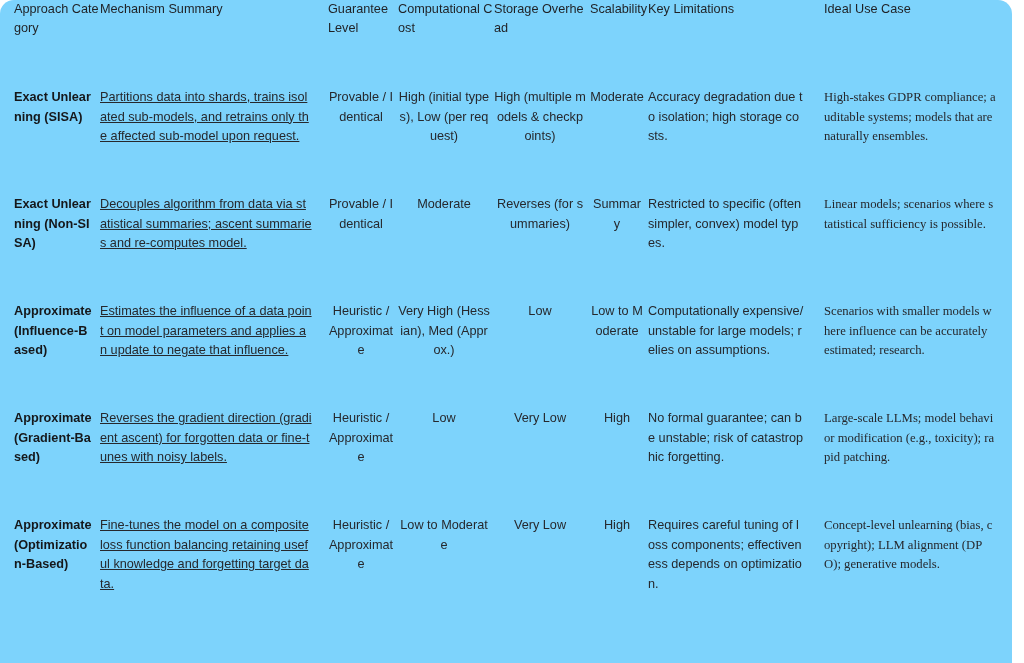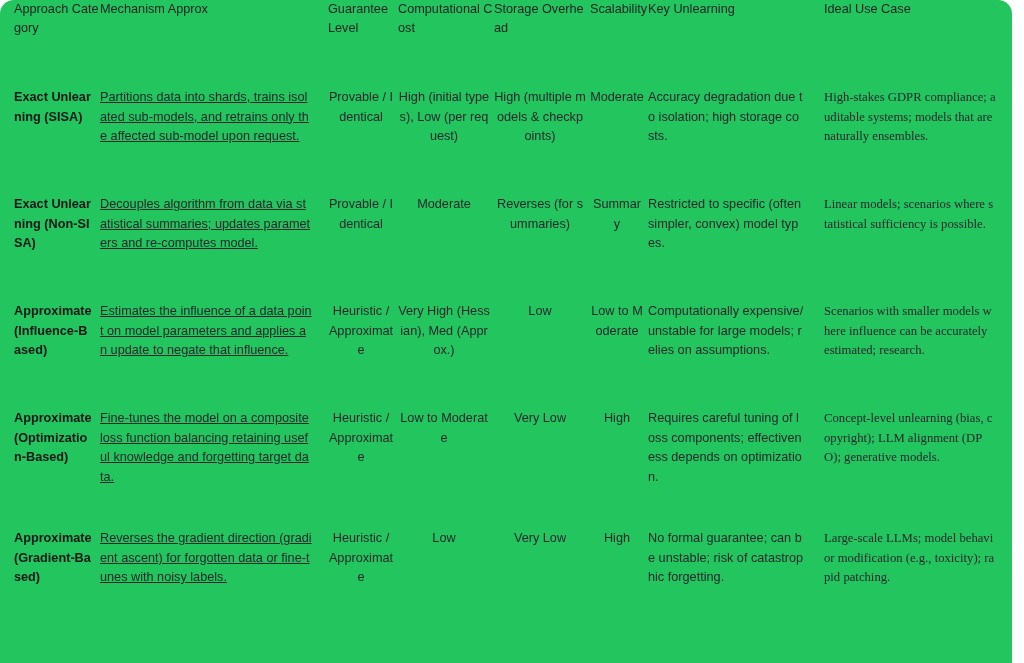--- a/index.html
+++ b/index.html
@@ -12,21 +12,21 @@
     height: 663px;
     overflow: hidden;
     font-family: "Liberation Sans", sans-serif;
   }
   .table-card {
     position: absolute;
     left: 0;
     top: 0;
     width: 1012px;
     height: 663px;
-    background: #22c55e;
+    background: #7dd3fc;
     border-top-left-radius: 14px;
     border-top-right-radius: 14px;
     overflow: hidden;
   }
   table.unlearning-table {
     width: 1012px;
     border-collapse: collapse;
     table-layout: fixed;
     font-size: 12.5px;
     color: #24262b;
@@ -93,75 +93,75 @@
         <col class="c2">
         <col class="c3">
       <col class="c4">
         <col class="c5">
         <col class="c6">
         <col class="c7">
     </colgroup>
     <thead>
       <tr>
         <th class="first">Approach Category</th>
-        <th>Mechanism Approx</th>
+        <th>Mechanism Summary</th>
         <th>Guarantee Level</th>
         <th>Computational Cost</th>
         <th>Storage Overhead</th>
         <th>Scalability</th>
-        <th>Key Unlearning</th>
+        <th>Key Limitations</th>
         <th>Ideal Use Case</th>
       </tr>
     </thead>
     <tbody>
       <tr class="data-row">
         <td class="cat">Exact Unlearning (SISA)</td>
         <td class="mech">Partitions data into shards, trains isolated sub-models, and retrains only the affected sub-model upon request.</td>
         <td class="narrow">Provable / Identical</td>
         <td class="narrow">High (initial types), Low (per request)</td>
         <td class="narrow">High (multiple models &amp; checkpoints)</td>
         <td class="narrow">Moderate</td>
         <td class="keylim">Accuracy degradation due to isolation; high storage costs.</td>
         <td class="ideal">High-stakes GDPR compliance; auditable systems; models that are naturally ensembles.</td>
       </tr>
       <tr class="data-row">
         <td class="cat">Exact Unlearning (Non-SISA)</td>
-        <td class="mech">Decouples algorithm from data via statistical summaries; updates parameters and re-computes model.</td>
+        <td class="mech">Decouples algorithm from data via statistical summaries; ascent summaries and re-computes model.</td>
         <td class="narrow">Provable / Identical</td>
         <td class="narrow">Moderate</td>
         <td class="narrow">Reverses (for summaries)</td>
         <td class="narrow">Summary</td>
         <td class="keylim">Restricted to specific (often simpler, convex) model types.</td>
         <td class="ideal">Linear models; scenarios where statistical sufficiency is possible.</td>
       </tr>
       <tr class="data-row">
         <td class="cat">Approximate (Influence-Based)</td>
         <td class="mech">Estimates the influence of a data point on model parameters and applies an update to negate that influence.</td>
         <td class="narrow">Heuristic / Approximate</td>
         <td class="narrow">Very High (Hessian), Med (Approx.)</td>
         <td class="narrow">Low</td>
         <td class="narrow">Low to Moderate</td>
         <td class="keylim">Computationally expensive/unstable for large models; relies on assumptions.</td>
         <td class="ideal">Scenarios with smaller models where influence can be accurately estimated; research.</td>
       </tr>
+      <tr class="data-row">
+        <td class="cat">Approximate (Gradient-Based)</td>
+        <td class="mech">Reverses the gradient direction (gradient ascent) for forgotten data or fine-tunes with noisy labels.</td>
+        <td class="narrow">Heuristic / Approximate</td>
+        <td class="narrow">Low</td>
+        <td class="narrow">Very Low</td>
+        <td class="narrow">High</td>
+        <td class="keylim">No formal guarantee; can be unstable; risk of catastrophic forgetting.</td>
+        <td class="ideal">Large-scale LLMs; model behavior modification (e.g., toxicity); rapid patching.</td>
+      </tr>
       <tr class="data-row last">
         <td class="cat">Approximate (Optimization-Based)</td>
         <td class="mech">Fine-tunes the model on a composite loss function balancing retaining useful knowledge and forgetting target data.</td>
         <td class="narrow">Heuristic / Approximate</td>
         <td class="narrow">Low to Moderate</td>
         <td class="narrow">Very Low</td>
         <td class="narrow">High</td>
         <td class="keylim">Requires careful tuning of loss components; effectiveness depends on optimization.</td>
         <td class="ideal">Concept-level unlearning (bias, copyright); LLM alignment (DPO); generative models.</td>
       </tr>
-      <tr class="data-row">
-        <td class="cat">Approximate (Gradient-Based)</td>
-        <td class="mech">Reverses the gradient direction (gradient ascent) for forgotten data or fine-tunes with noisy labels.</td>
-        <td class="narrow">Heuristic / Approximate</td>
-        <td class="narrow">Low</td>
-        <td class="narrow">Very Low</td>
-        <td class="narrow">High</td>
-        <td class="keylim">No formal guarantee; can be unstable; risk of catastrophic forgetting.</td>
-        <td class="ideal">Large-scale LLMs; model behavior modification (e.g., toxicity); rapid patching.</td>
-      </tr>
     </tbody>
   </table>
 </div>
 
 </body></html>

